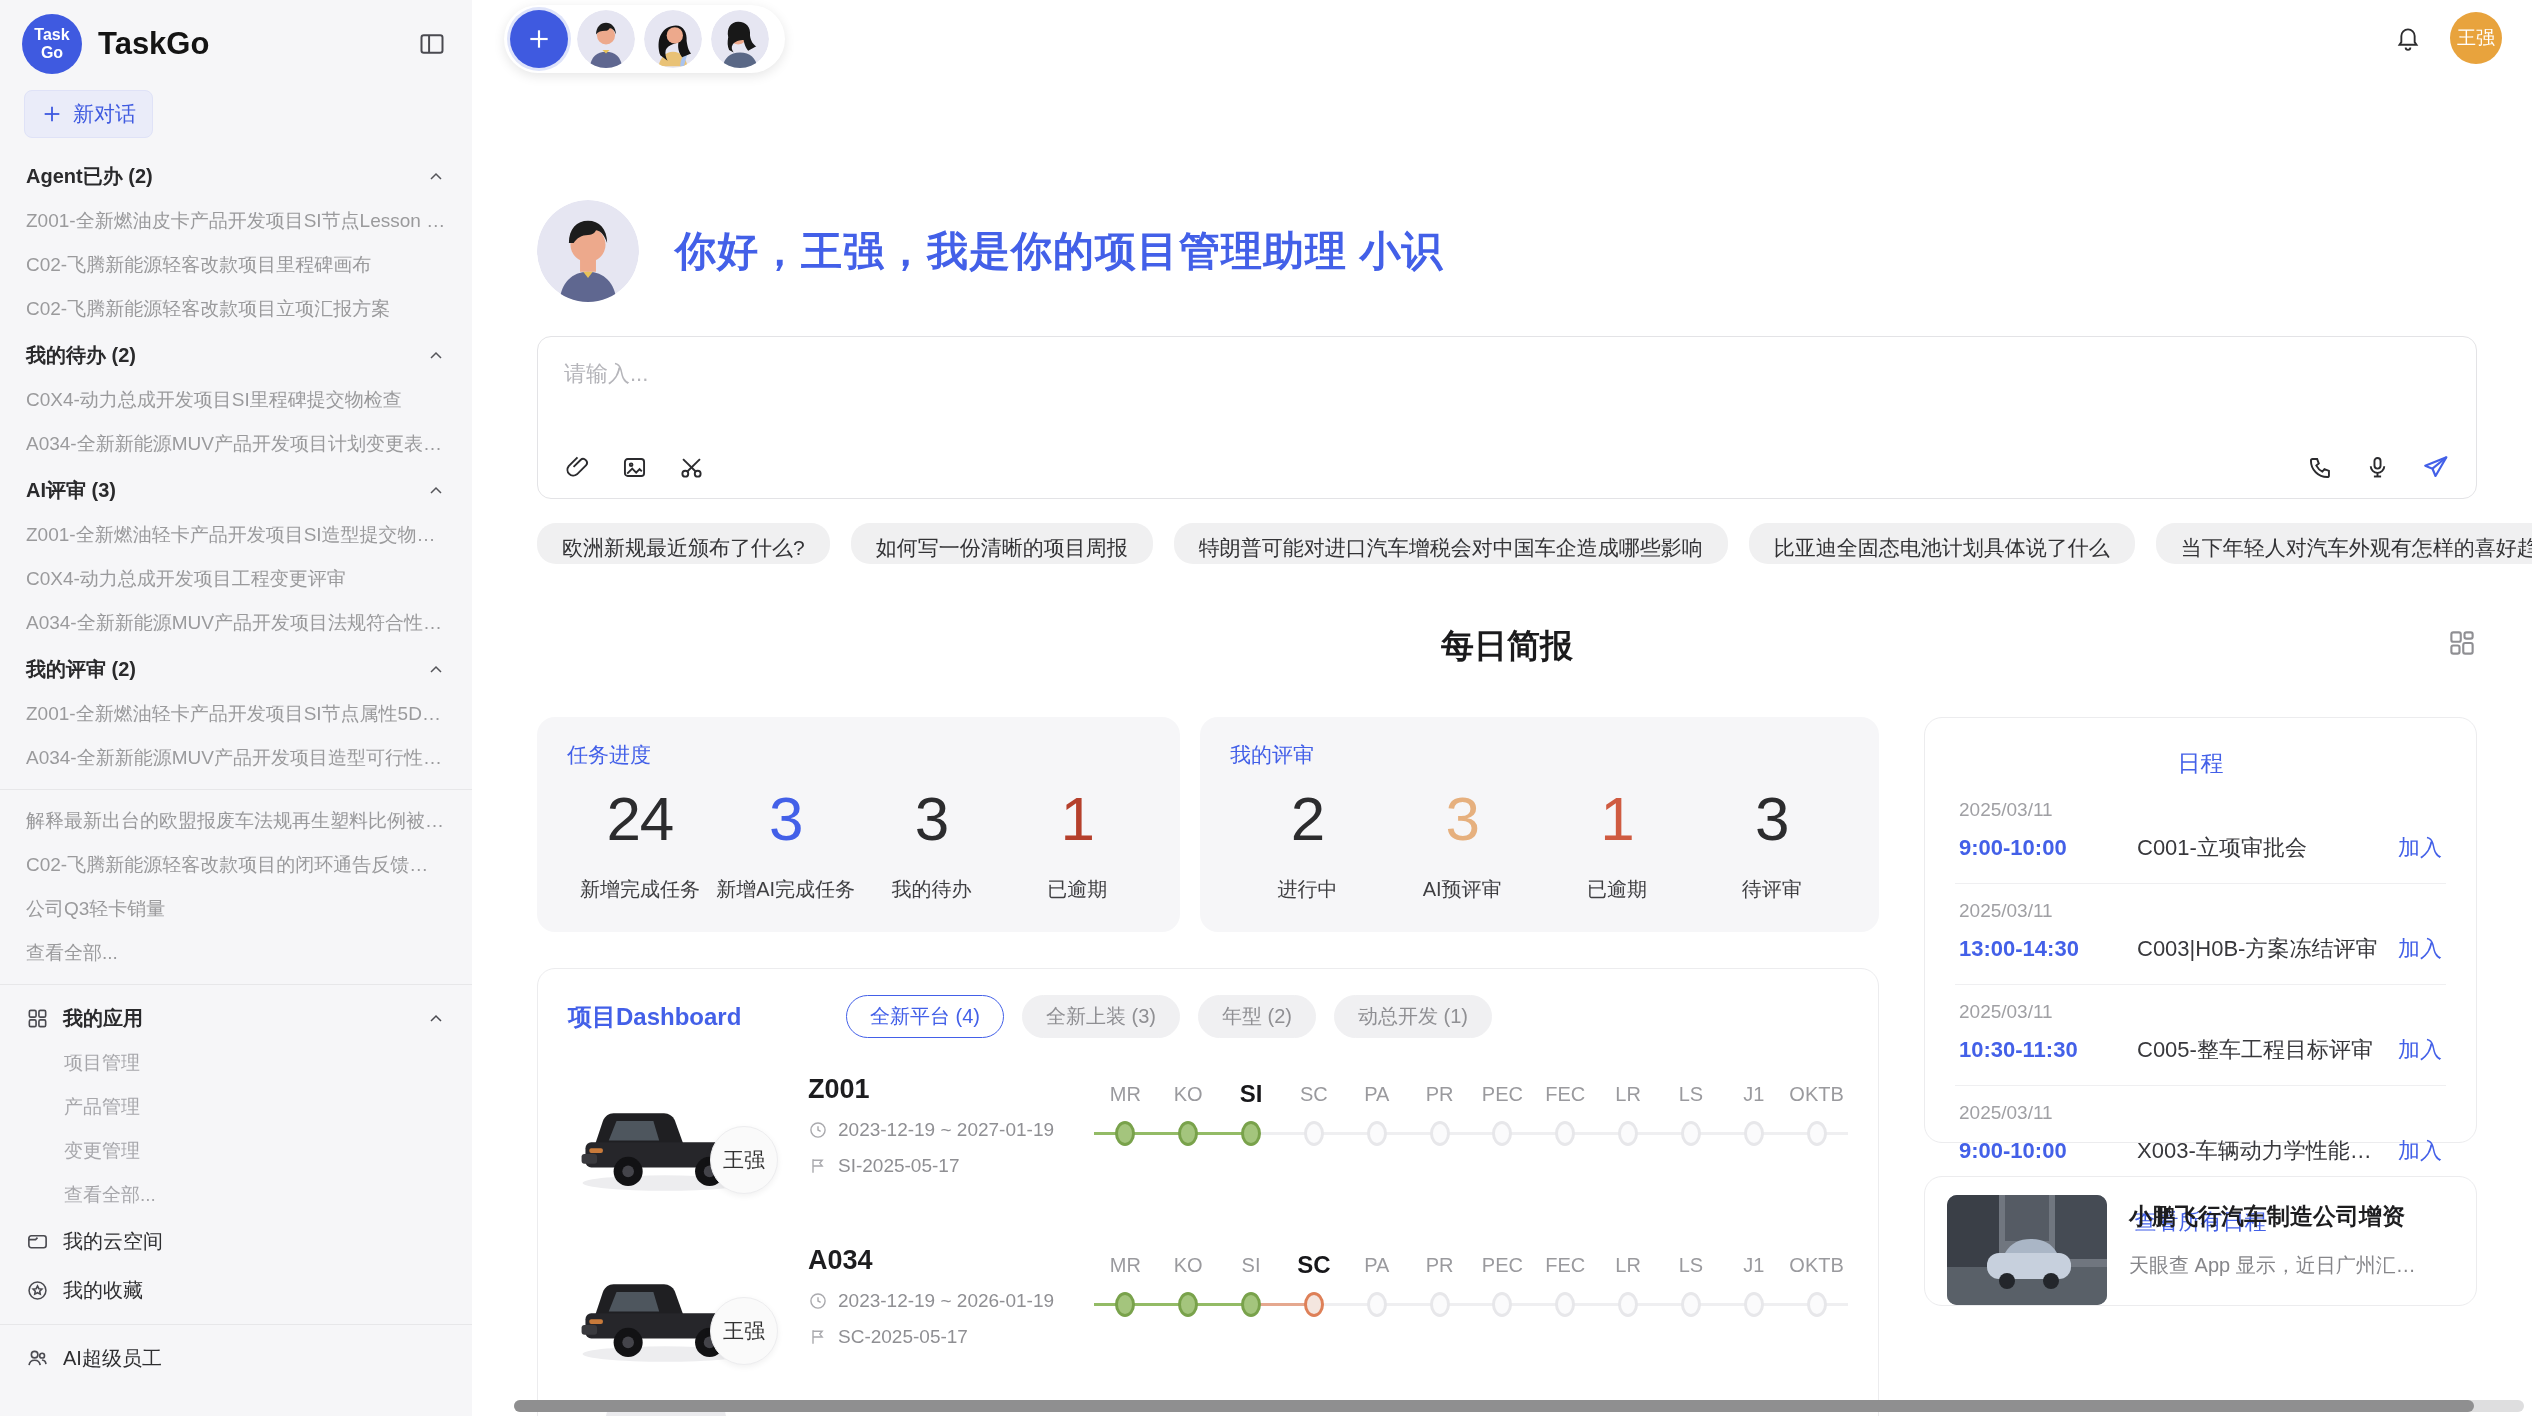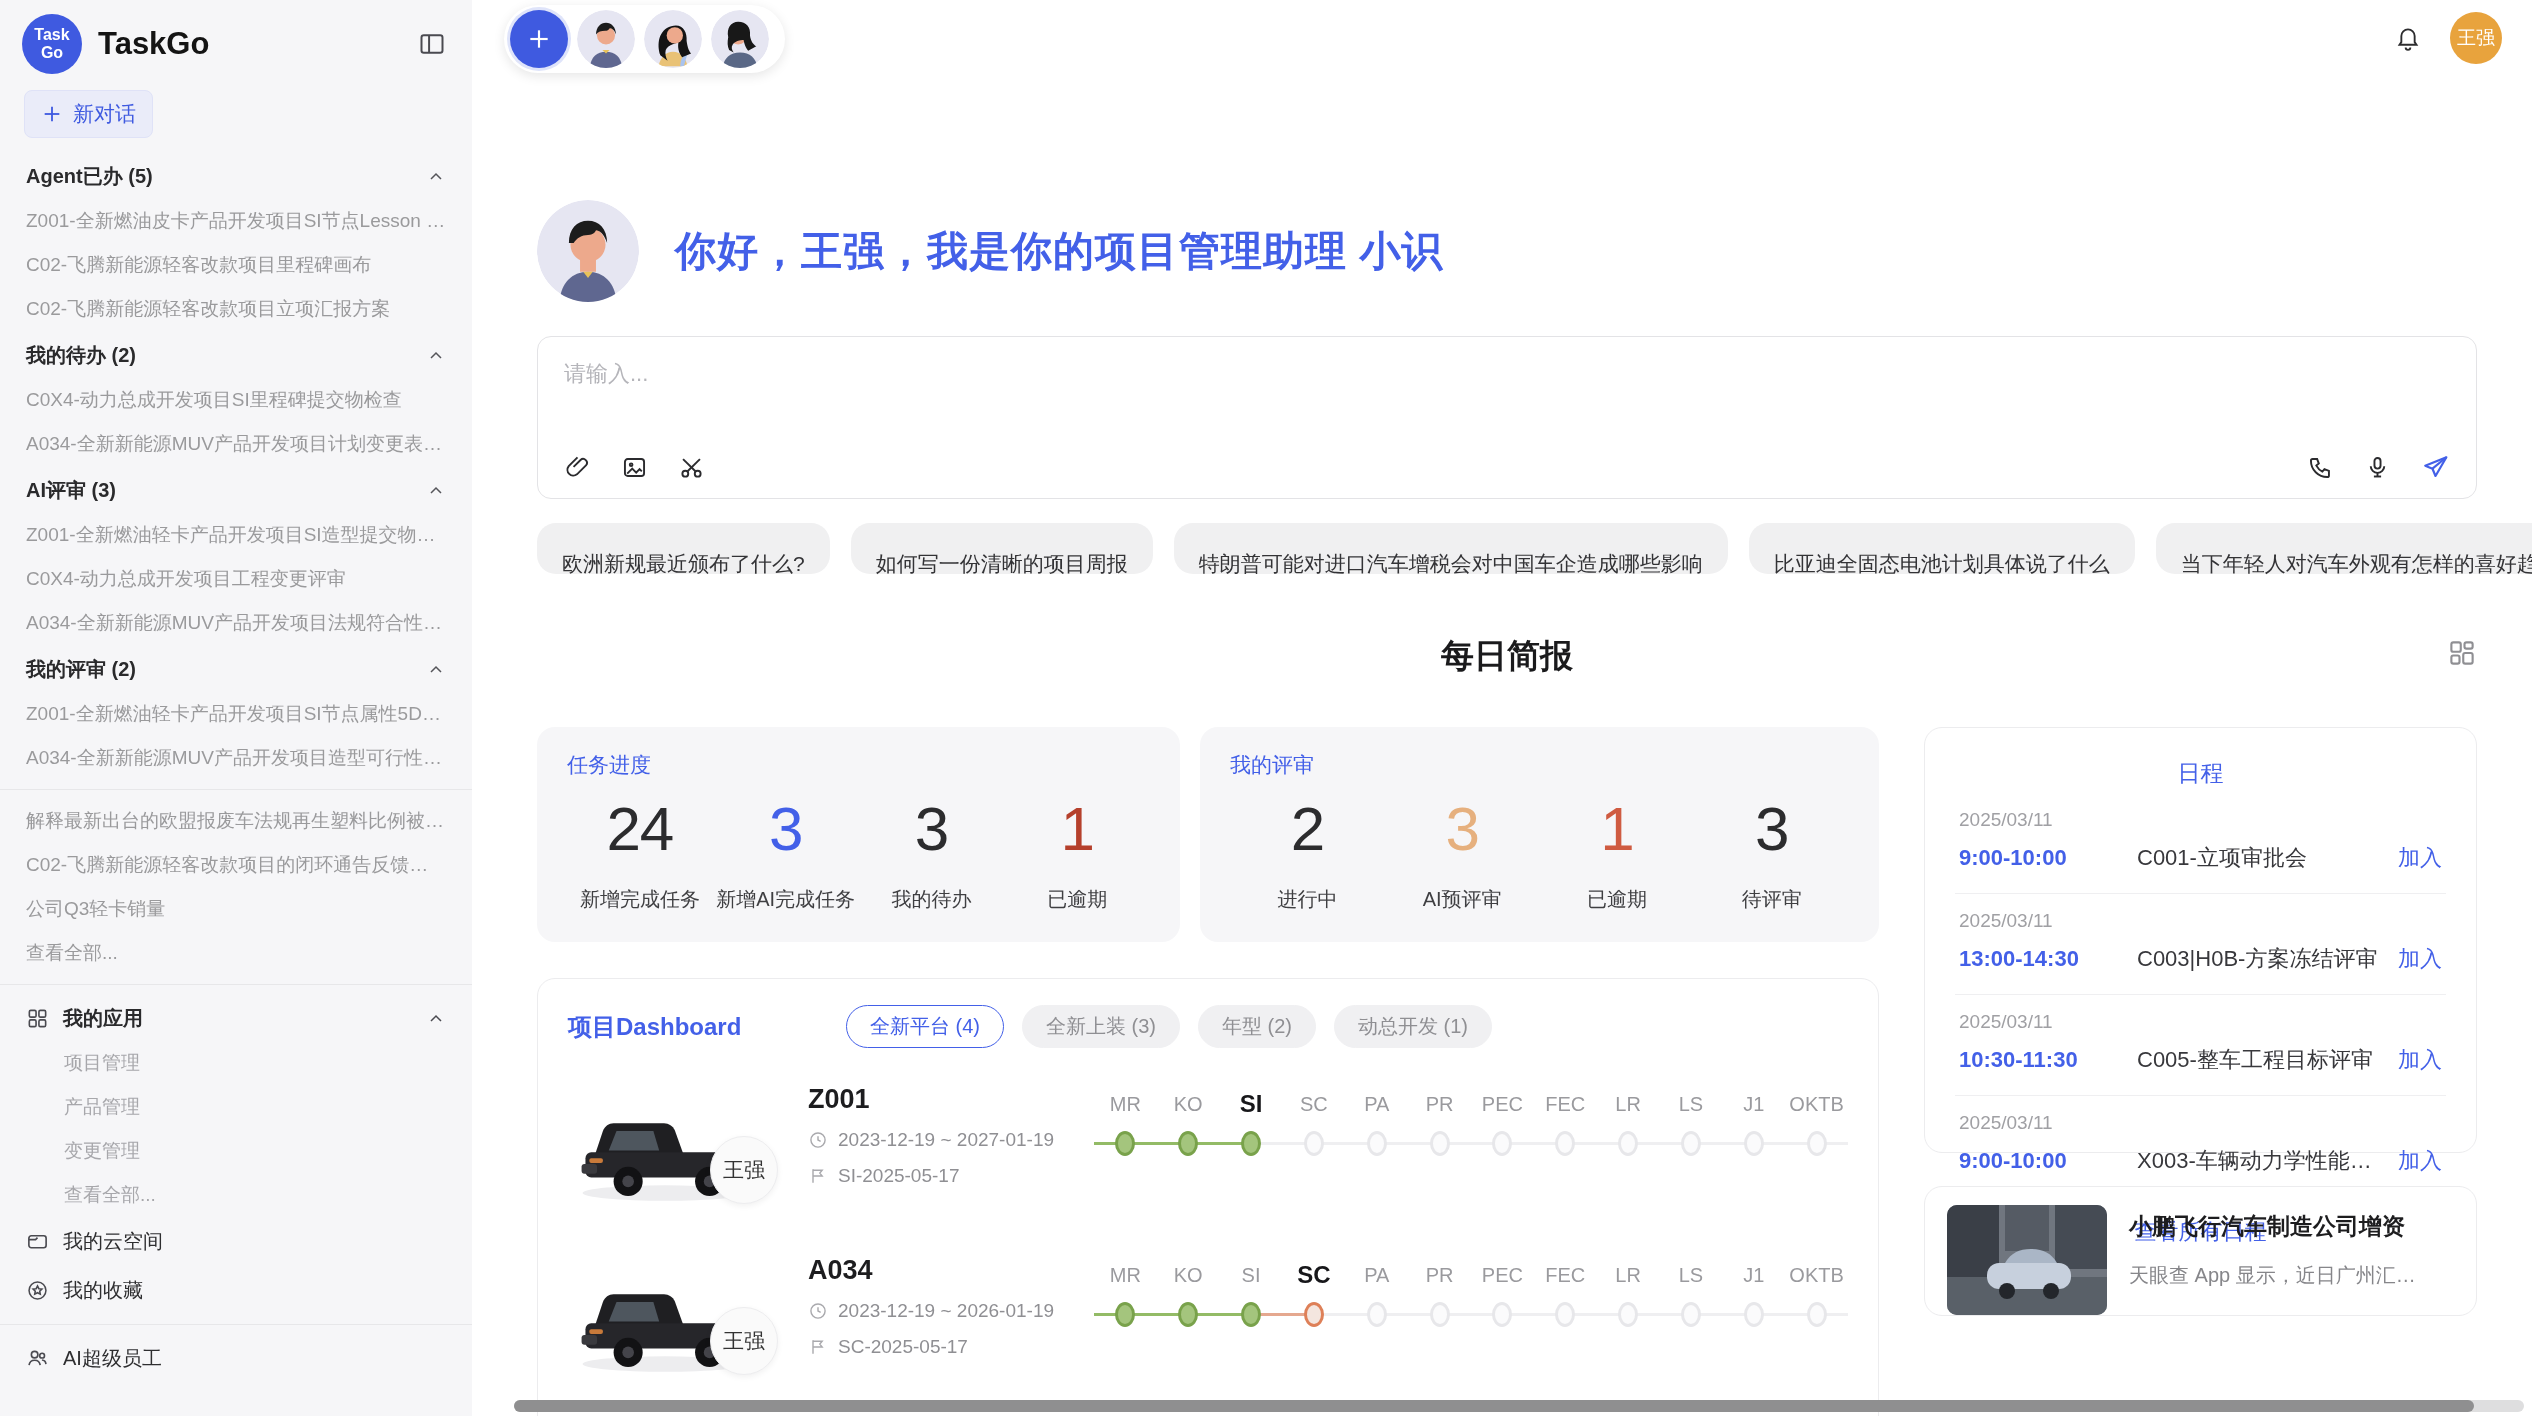--- a/index.html
+++ b/index.html
@@ -45,21 +45,21 @@
 
   .composer { margin-top:34px; border:1.5px solid #e3e3e6; border-radius:14px; height:163px; padding:22px 26px 16px 26px; display:flex; flex-direction:column; justify-content:space-between; background:#fff; }
   .composer textarea { border:none; outline:none; resize:none; width:100%; height:64px; font-family:inherit; font-size:22px; color:#333; }
   .composer textarea::placeholder { color:#b5b5ba; }
   .composer-bottom { display:flex; align-items:center; justify-content:space-between; }
   .icon-row { display:flex; align-items:center; gap:30px; color:#2b2b2e; }
   .icon-row .icon { cursor:pointer; }
   .send-icon { color:#4360e8; }
 
   .chips { display:flex; gap:21px; margin-top:24px; }
-  .chip { background:#f0f0f1; border-radius:19px; height:51px; line-height:49px; padding:16px 25px; font-size:21px; color:#333336; white-space:nowrap; cursor:pointer; }
+  .chip { background:#f0f0f1; border-radius:19px; height:41px; line-height:49px; padding:0 25px; font-size:21px; color:#333336; white-space:nowrap; cursor:pointer; }
 
   .briefing-header { position:relative; margin-top:60px; text-align:center; }
   .briefing-header h2 { font-size:33px; font-weight:700; color:#1a1a1c; }
   .layout-btn { position:absolute; right:0; top:4px; color:#8f8f93; cursor:pointer; }
 
   .columns { display:flex; gap:45px; margin-top:48px; align-items:flex-start; }
   .col-left { width:1342px; min-width:1342px; }
   .col-right { flex:1; }
 
   .stat-cards { display:flex; gap:20px; }
@@ -146,21 +146,21 @@
             <line x1="12" y1="4" x2="12" y2="20"></line>
             <line x1="4" y1="12" x2="20" y2="12"></line>
           </svg>
       </span>
       <span>新对话</span>
     </button>
 
     <div class="sb-scroll">
       <div id="sb-sections">
           <div class="sb-sec-header">
-            <span>Agent已办 (5)</span>
+            <span>Agent已办 (2)</span>
             <span class="icon">
               <svg width="20" height="20" viewBox="0 0 24 24" fill="none" stroke="currentColor" stroke-width="1.8">
                 <polyline points="6 14.5 12 8.5 18 14.5"></polyline>
               </svg>
             </span>
           </div>
           <div class="sb-item">Z001-全新燃油皮卡产品开发项目SI节点Lesson Learn报告</div>
           <div class="sb-item">C02-飞腾新能源轻客改款项目里程碑画布</div>
           <div class="sb-item">C02-飞腾新能源轻客改款项目立项汇报方案</div>
           <div class="sb-sec-header">

